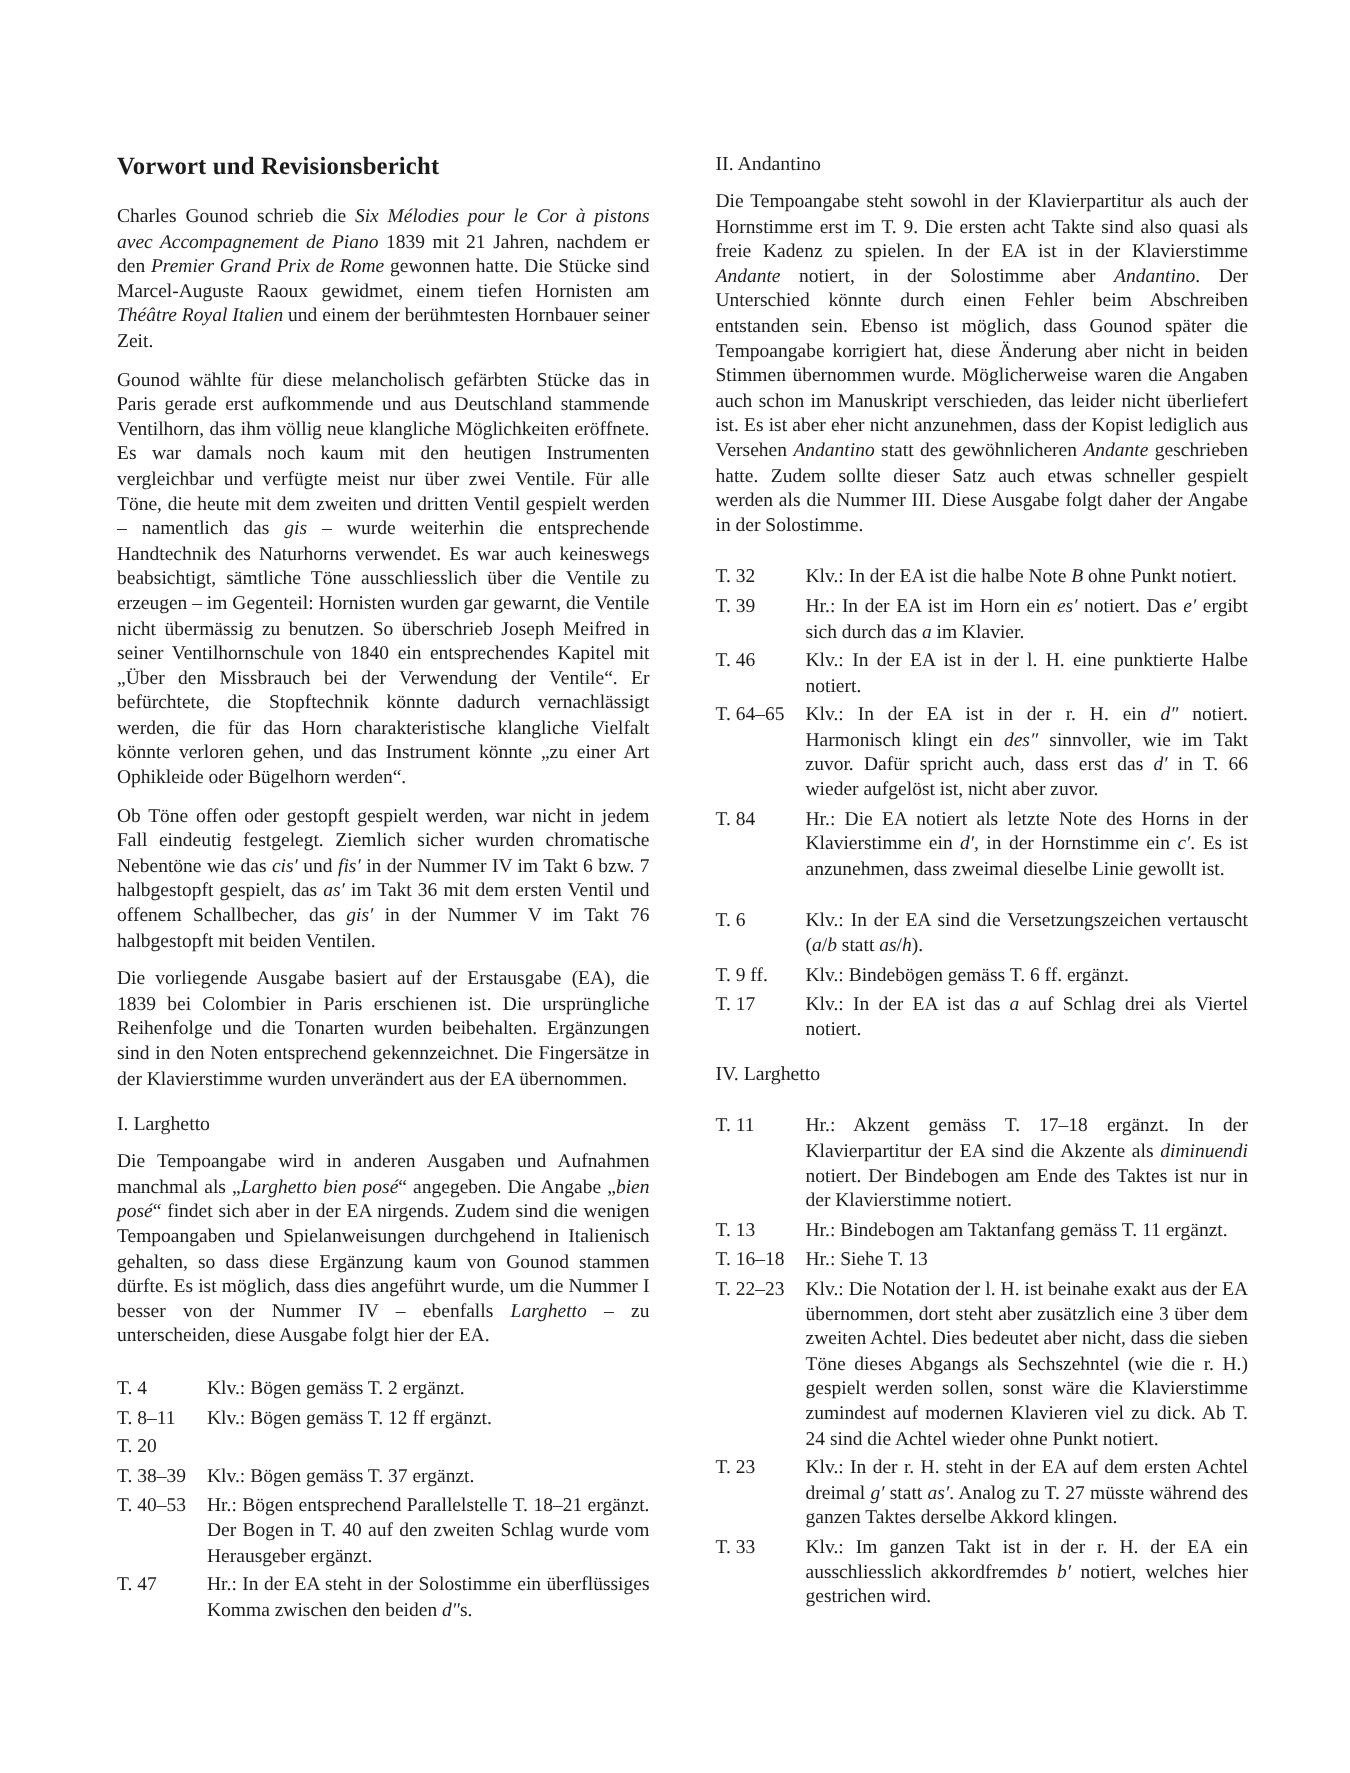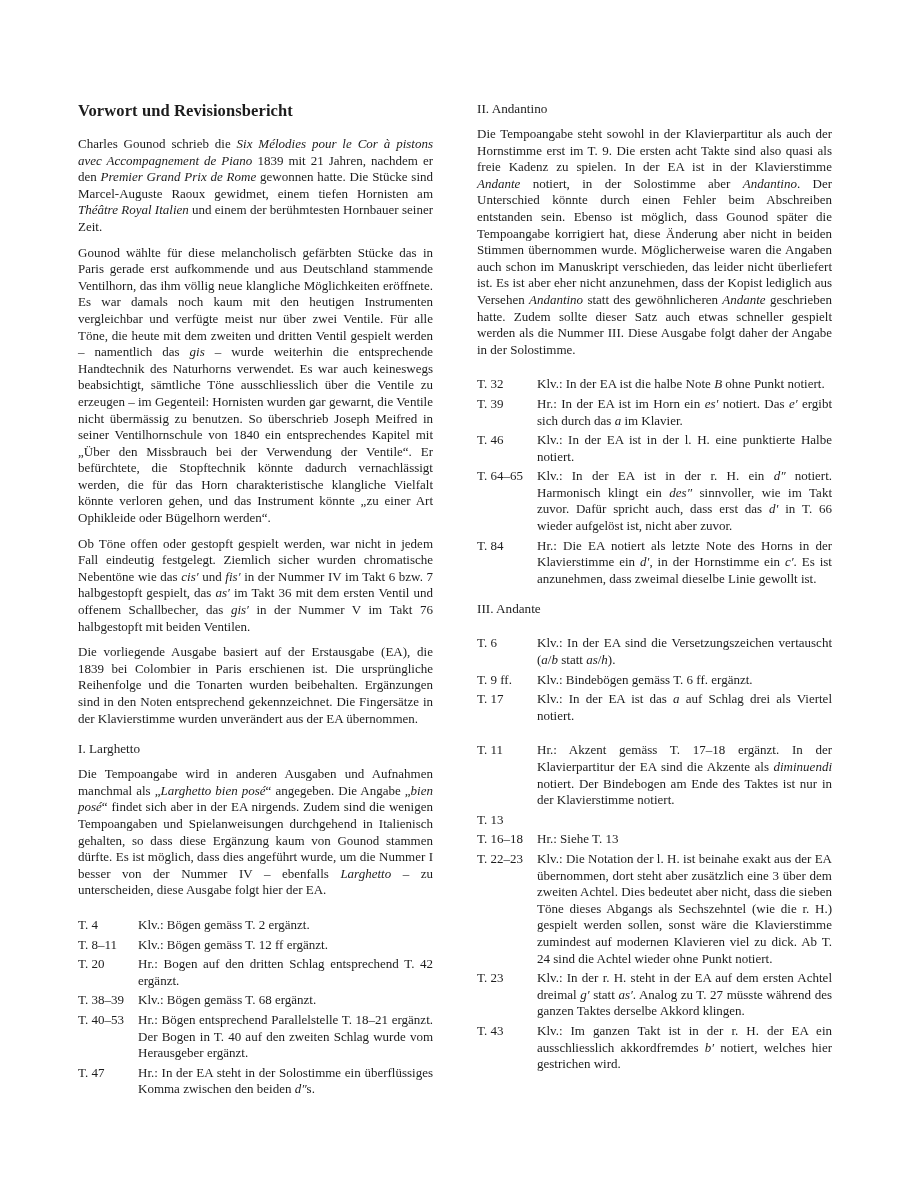--- a/index.html
+++ b/index.html
@@ -78,25 +78,24 @@
           <div class="note">
             <div class="note-ref">T. 4</div>
             <div class="note-text">Klv.: Bögen gemäss T. 2 ergänzt.</div>
           </div>
           <div class="note">
             <div class="note-ref">T. 8–11</div>
             <div class="note-text">Klv.: Bögen gemäss T. 12 ff ergänzt.</div>
           </div>
           <div class="note">
             <div class="note-ref">T. 20</div>
-            <div class="note-text">Hr.: Bogen auf den dritten Schlag entsprechend T. 42 ergänzt.</div>
           </div>
           <div class="note">
             <div class="note-ref">T. 38–39</div>
-            <div class="note-text">Klv.: Bögen gemäss T. 68 ergänzt.</div>
+            <div class="note-text">Klv.: Bögen gemäss T. 37 ergänzt.</div>
           </div>
           <div class="note">
             <div class="note-ref">T. 40–53</div>
             <div class="note-text">Hr.: Bögen entsprechend Parallelstelle T. 18–21 ergänzt. Der Bogen in T. 40 auf den zweiten Schlag wurde vom Herausgeber ergänzt.</div>
           </div>
           <div class="note">
             <div class="note-ref">T. 47</div>
             <div class="note-text">Hr.: In der EA steht in der Solostimme ein überflüssiges Komma zwischen den beiden <i>d″</i>s.</div>
           </div>
         </div>
@@ -119,55 +118,56 @@
           </div>
           <div class="note">
             <div class="note-ref">T. 64–65</div>
             <div class="note-text">Klv.: In der EA ist in der r. H. ein <i>d″</i> notiert. Harmonisch klingt ein <i>des″</i> sinnvoller, wie im Takt zuvor. Dafür spricht auch, dass erst das <i>d′</i> in T. 66 wieder aufgelöst ist, nicht aber zuvor.</div>
           </div>
           <div class="note">
             <div class="note-ref">T. 84</div>
             <div class="note-text">Hr.: Die EA notiert als letzte Note des Horns in der Klavierstimme ein <i>d′</i>, in der Hornstimme ein <i>c′</i>. Es ist anzunehmen, dass zweimal dieselbe Linie gewollt ist.</div>
           </div>
         </div>
-        <h2 class="movement-heading">III. Andante</h2>
         <div class="notes">
           <div class="note">
             <div class="note-ref">T. 6</div>
             <div class="note-text">Klv.: In der EA sind die Versetzungszeichen vertauscht (<i>a</i>/<i>b</i> statt <i>as</i>/<i>h</i>).</div>
           </div>
           <div class="note">
             <div class="note-ref">T. 9 ff.</div>
             <div class="note-text">Klv.: Bindebögen gemäss T. 6 ff. ergänzt.</div>
           </div>
           <div class="note">
             <div class="note-ref">T. 17</div>
             <div class="note-text">Klv.: In der EA ist das <i>a</i> auf Schlag drei als Viertel notiert.</div>
           </div>
         </div>
+        <h2 class="movement-heading">IV. Larghetto</h2>
         <div class="notes">
           <div class="note">
             <div class="note-ref">T. 11</div>
             <div class="note-text">Hr.: Akzent gemäss T. 17–18 ergänzt. In der Klavierpartitur der EA sind die Akzente als <i>diminuendi</i> notiert. Der Bindebogen am Ende des Taktes ist nur in der Klavierstimme notiert.</div>
           </div>
           <div class="note">
             <div class="note-ref">T. 13</div>
+            <div class="note-text">Hr.: Bindebogen am Taktanfang gemäss T. 11 ergänzt.</div>
           </div>
           <div class="note">
             <div class="note-ref">T. 16–18</div>
             <div class="note-text">Hr.: Siehe T. 13</div>
           </div>
           <div class="note">
             <div class="note-ref">T. 22–23</div>
             <div class="note-text">Klv.: Die Notation der l. H. ist beinahe exakt aus der EA übernommen, dort steht aber zusätzlich eine 3 über dem zweiten Achtel. Dies bedeutet aber nicht, dass die sieben Töne dieses Abgangs als Sechszehntel (wie die r. H.) gespielt werden sollen, sonst wäre die Klavierstimme zumindest auf modernen Klavieren viel zu dick. Ab T. 24 sind die Achtel wieder ohne Punkt notiert.</div>
           </div>
           <div class="note">
             <div class="note-ref">T. 23</div>
             <div class="note-text">Klv.: In der r. H. steht in der EA auf dem ersten Achtel dreimal <i>g′</i> statt <i>as′</i>. Analog zu T. 27 müsste während des ganzen Taktes derselbe Akkord klingen.</div>
           </div>
           <div class="note">
-            <div class="note-ref">T. 43</div>
+            <div class="note-ref">T. 33</div>
             <div class="note-text">Klv.: Im ganzen Takt ist in der r. H. der EA ein ausschliesslich akkordfremdes <i>b′</i> notiert, welches hier gestrichen wird.</div>
           </div>
         </div>
       </div>
   </div>
 </div>
 
 </body></html>

